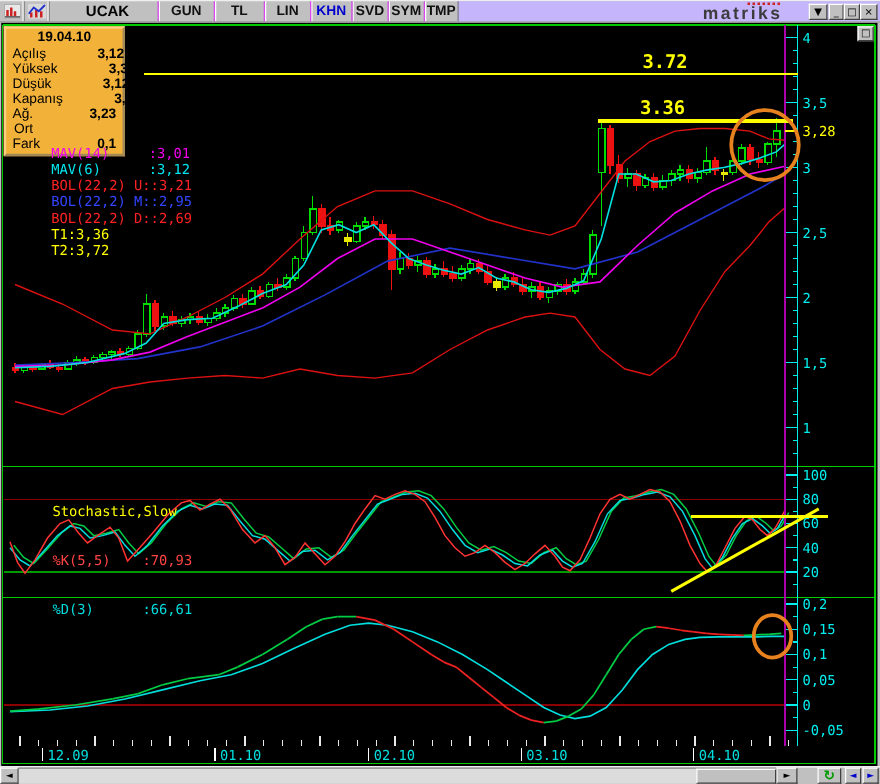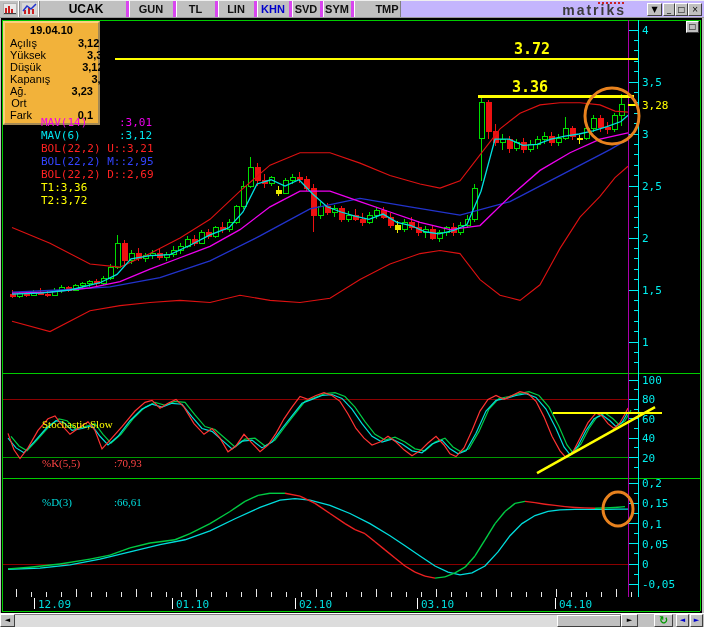--- a/index.html
+++ b/index.html
@@ -7,21 +7,21 @@
   #app{position:relative;width:704px;height:627px;background:#c0c0c0;}
 
   
   #toolbar{position:absolute;left:0;top:0;width:704px;height:18px;background:#c0c0c0;
     display:flex;align-items:stretch;z-index:10;border-top:1px solid #efefef;
     border-bottom:1px solid #9a9a9a;box-sizing:border-box;}
   .icon-btn{width:19px;display:flex;align-items:center;justify-content:center;
     border-right:1px solid #8a8a8a;box-shadow:inset -1px 0 0 #fff;}
   #symbol{width:80px;font-weight:bold;font-size:12px;color:#000;line-height:16px;padding-left:6px;text-align:center;}
   #tbtns{display:flex;}
-  .tbtn{border-left:3px solid #d946ef;box-shadow:inset 1px 0 0 #ffffff;font-weight:bold;
+  .tbtn{border-left:1px solid #d946ef;box-shadow:inset 1px 0 0 #ffffff;font-weight:bold;
     font-size:11px;color:#101010;text-align:center;line-height:16px;cursor:default;}
   .tbtn.active{color:#0000cc;}
   #brand-area{flex:1;background:#c4b5fd;position:relative;border-left:1px solid #808080;}
   #brand{position:absolute;right:78px;top:1px;font-size:14px;font-weight:bold;color:#3c3c3c;
     letter-spacing:2px;}
   #brand-dots{position:absolute;right:80px;top:1px;width:26px;border-top:2px dotted #cc2222;}
   .winbtn{position:absolute;top:2px;height:13px;background:#c0c0c0;border:1px solid;
     border-color:#ffffff #404040 #404040 #ffffff;font-size:8px;line-height:11px;text-align:center;
     box-sizing:border-box;color:#000;font-family:"DejaVu Sans",sans-serif;}
 
@@ -34,21 +34,21 @@
   #info-box{position:absolute;left:3px;top:21px;width:97px;z-index:8;background:#f2b23a;
     border:2px outset #f8d080;font-size:11px;color:#000;padding:1px 0 2px 0;box-sizing:border-box;}
   .ib-date{text-align:center;font-weight:bold;line-height:13px;}
   .ib-row{display:flex;line-height:12px;padding:0 5px;gap:32px;}
   .ib-row .lab{flex:1;text-align:right;padding-right:9px;}
   .ib-row .val{width:28px;text-align:right;font-weight:bold;}
 
   .ovl{position:absolute;z-index:8;font-family:"DejaVu Sans Mono",monospace;font-size:11px;
     line-height:13px;white-space:pre;margin-left:32px;}
   #ind-labels{left:9px;top:116px;}
-  #stoch-labels{left:10px;top:392px;font-family:Liberation Serif, serif;}
+  #stoch-labels{left:10px;top:377px;}
   #macd-labels{left:10px;top:481px;}
   .il-name{display:inline-block;min-width:78px;}
   .sl-name{display:inline-block;min-width:72px;}
   .ml-name{display:inline-block;min-width:96px;}
 
   
   #hscroll{position:absolute;left:0;top:613px;width:704px;height:14px;background:#c0c0c0;
     display:flex;z-index:10;border-top:1px solid #ffffff;box-sizing:border-box;}
   .sb-btn{height:13px;background:#c0c0c0;border:1px solid;border-color:#ffffff #404040 #404040 #ffffff;
     font-size:7px;line-height:11px;text-align:center;box-sizing:border-box;color:#000;
@@ -89,21 +89,21 @@
       </svg>
     </div>
     <div id="symbol">UCAK</div>
     <div id="tbtns">
         <div class="tbtn" style="width: 44px;">GUN</div>
         <div class="tbtn" style="width: 39px;">TL</div>
         <div class="tbtn" style="width: 36px;">LIN</div>
         <div class="tbtn active" style="width: 32px;">KHN</div>
         <div class="tbtn" style="width: 28px;">SVD</div>
         <div class="tbtn" style="width: 28px;">SYM</div>
-        <div class="tbtn" style="width: 26px; padding-left: 20px;">TMP</div>
+        <div class="tbtn" style="width: 26px;">TMP</div>
       </div>
     <div id="brand-area">
       <span id="brand-dots"></span>
       <span id="brand">matriks</span>
       <span class="winbtn" style="right:42px;width:15px;">▼</span>
       <span class="winbtn" style="right:29px;width:12px;">_</span>
       <span class="winbtn" style="right:16px;width:13px;">□</span>
       <span class="winbtn" style="right:2px;width:14px;">×</span>
     </div>
   </div>

